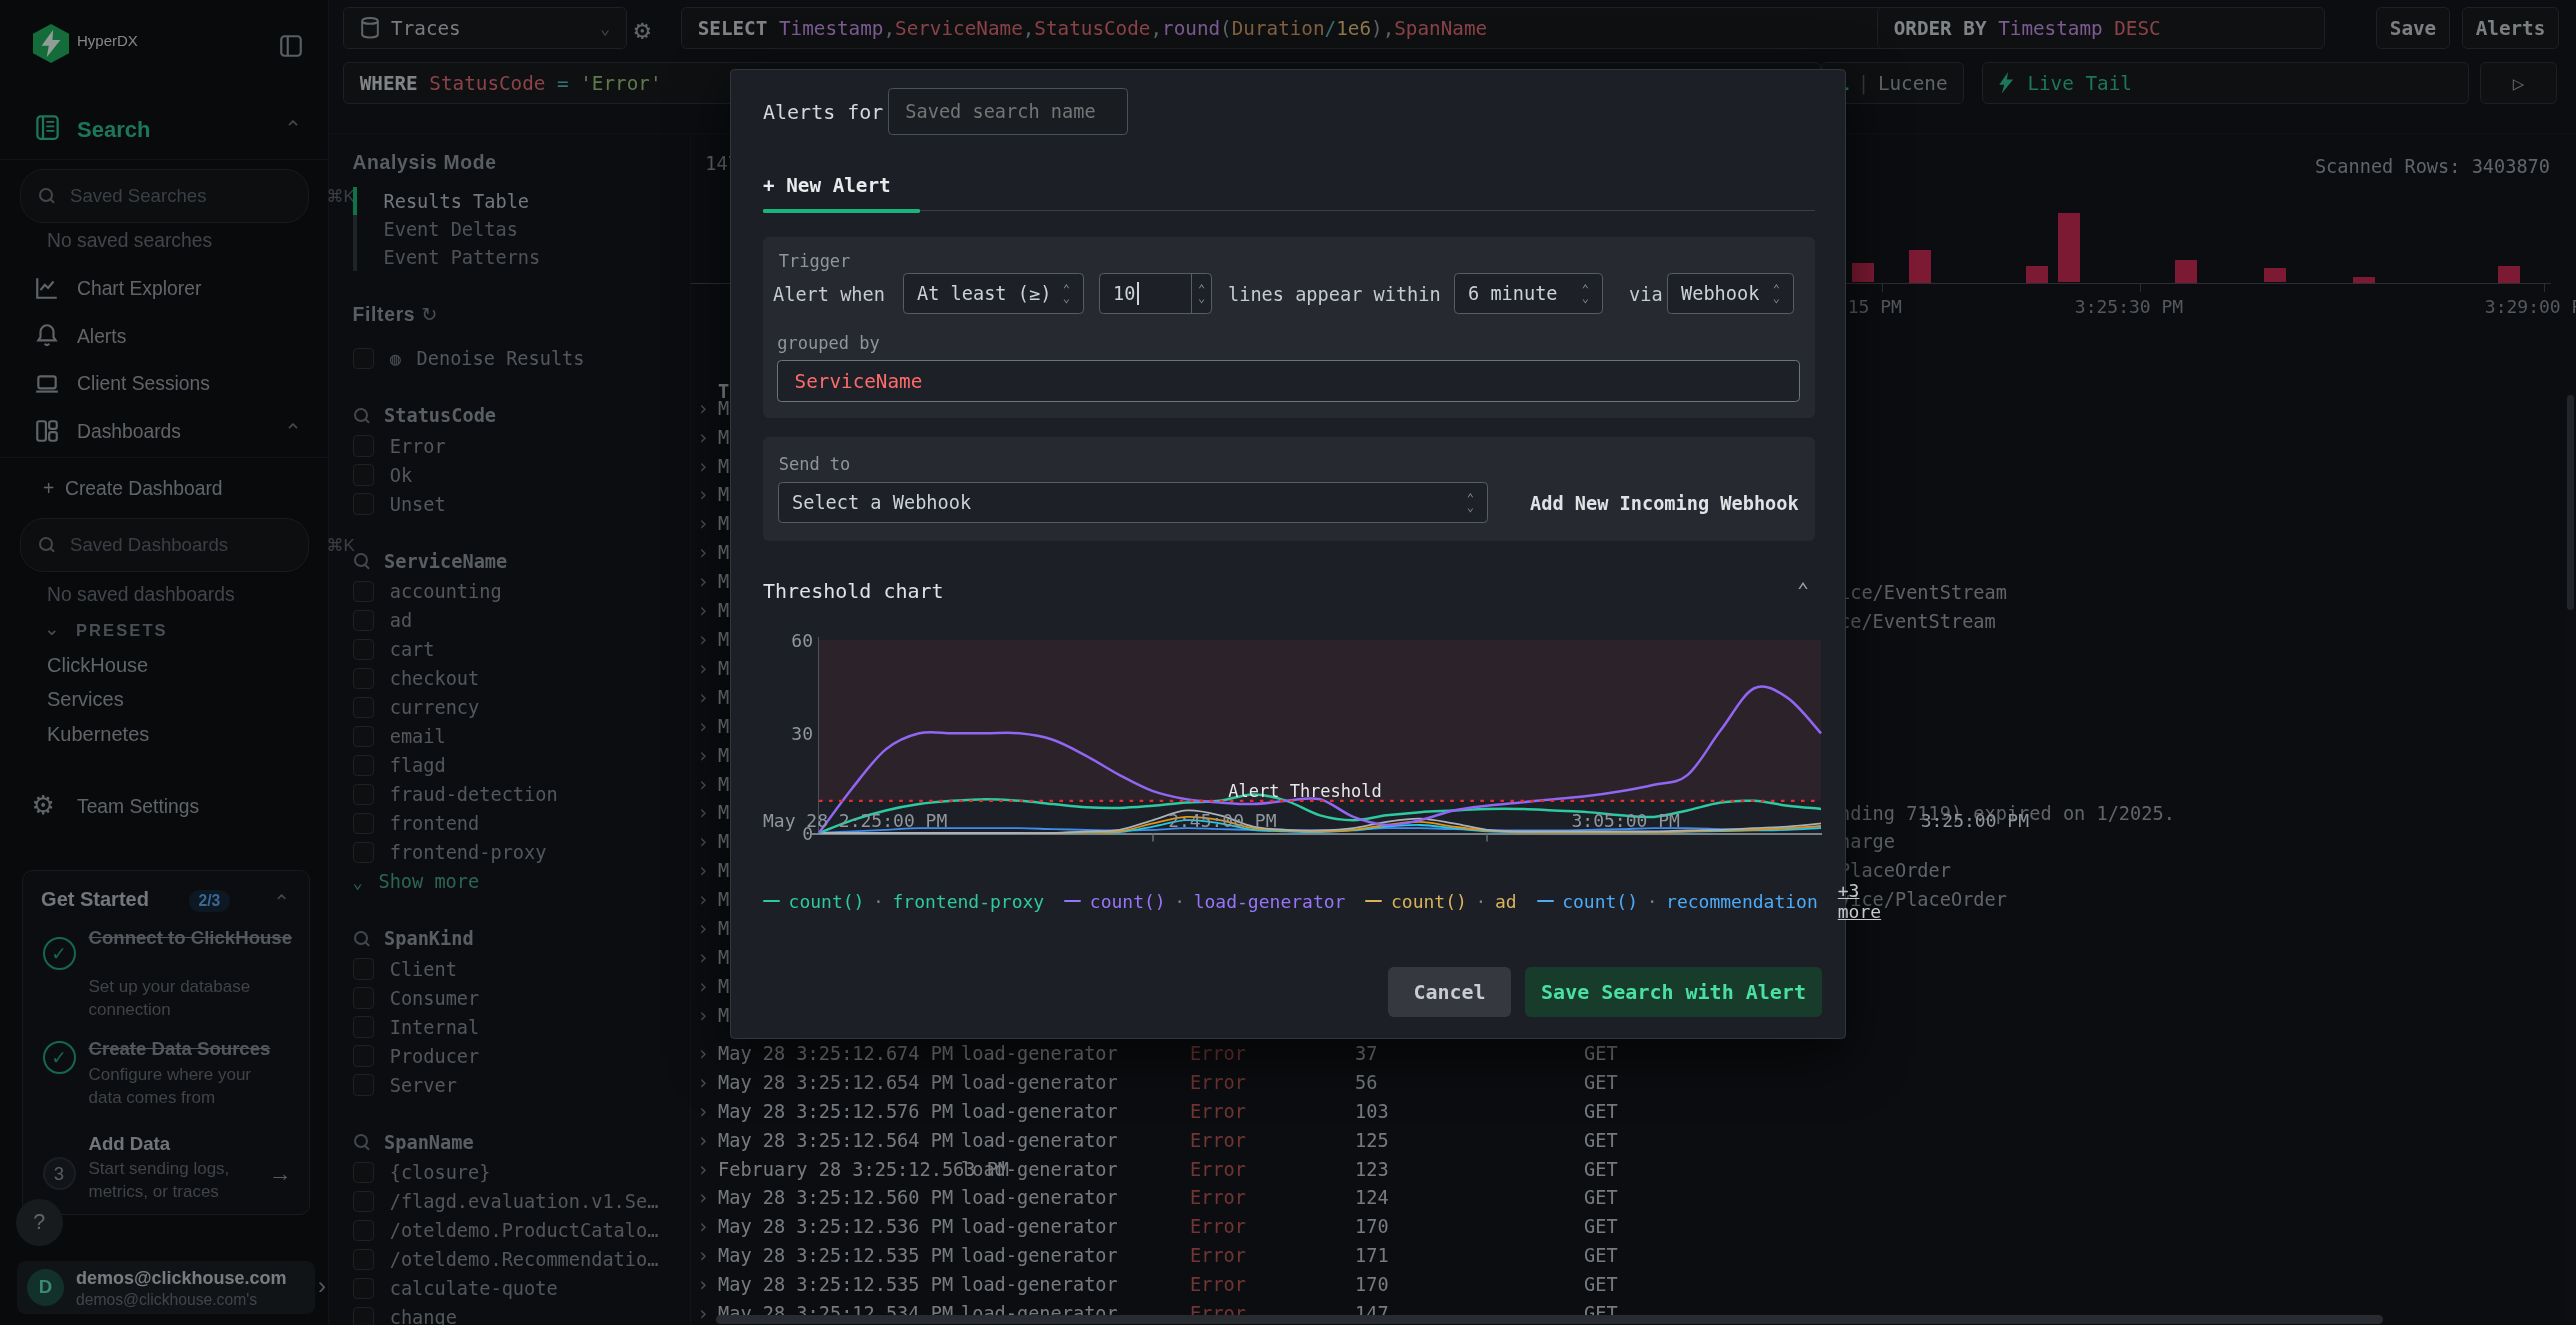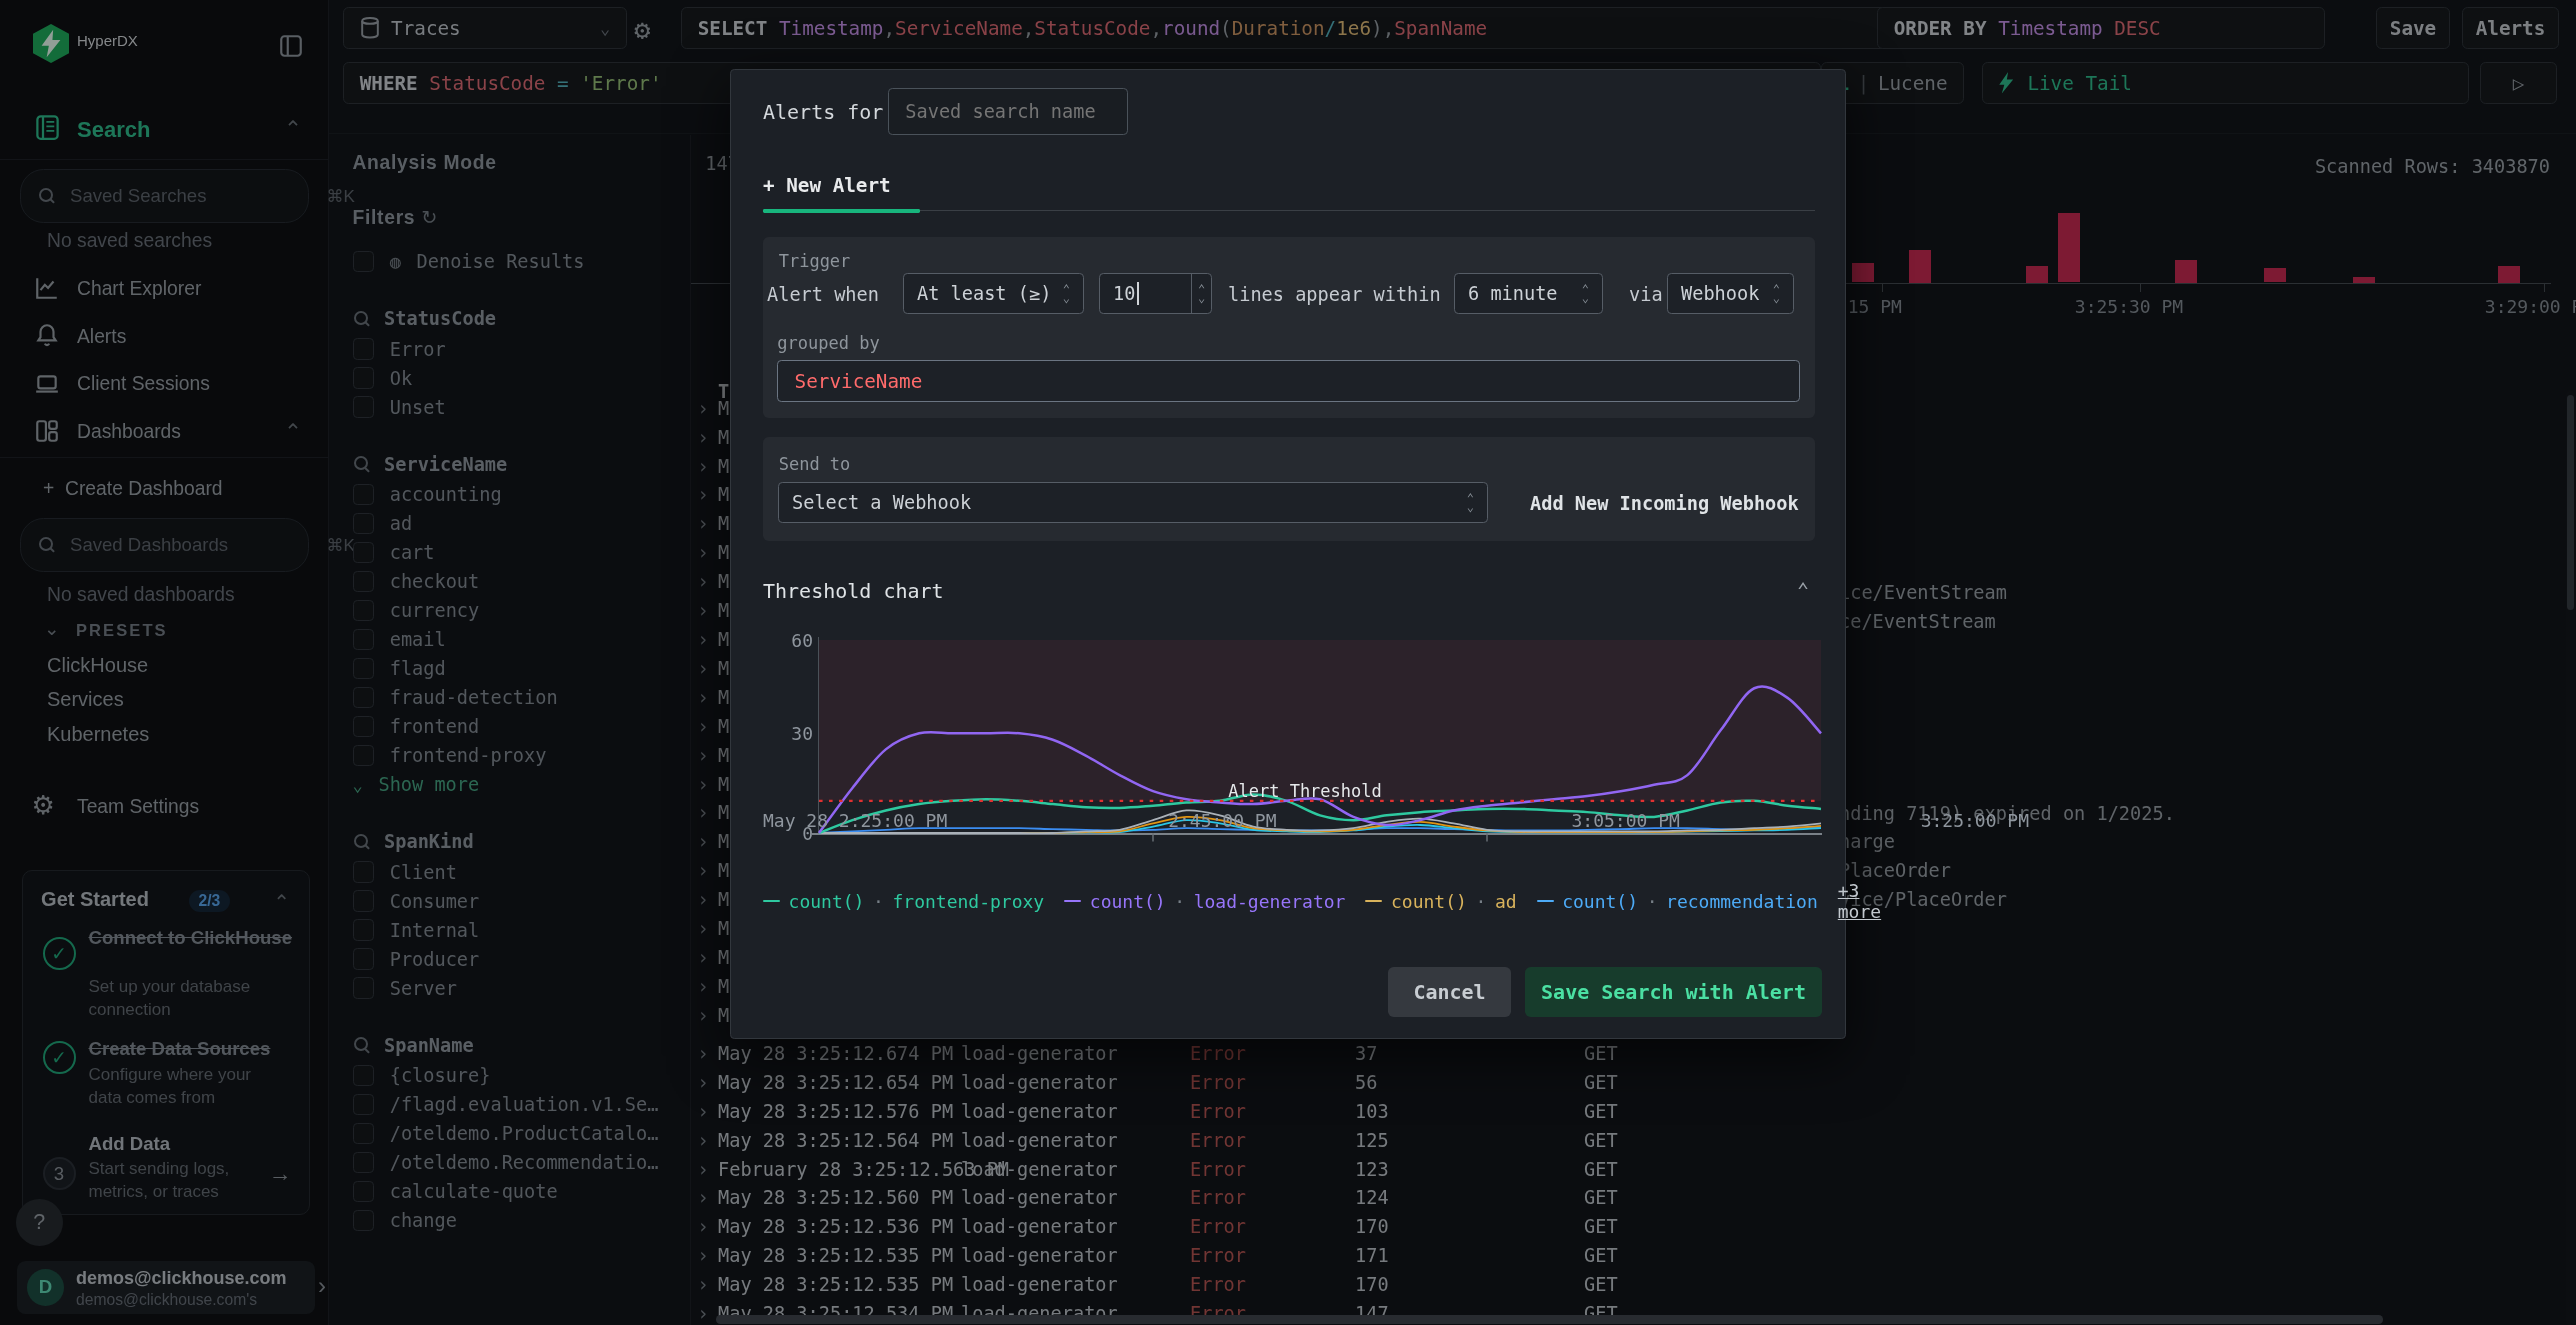--- a/index.html
+++ b/index.html
@@ -210,20 +210,25 @@
         </svg>
       <span style="color:#2fbf8e">Live Tail</span>
     </div>
     <div class="tbox tbtn" style="left:2480px;top:62px;width:77px;color:#9aa1a8">▷</div>
   </div>
 
   <div class="abs" style="left:329px;top:133px;right:0;height:1.4px;background:#1a1e23"></div>
 
   <div id="panel">
     <div class="ptitle" style="font-family:'Liberation Sans',sans-serif">Analysis Mode</div>
+    <div style="margin-top:13px" id="modes">
+        <div class="mode active">Results Table</div>
+        <div class="mode">Event Deltas</div>
+        <div class="mode">Event Patterns</div>
+      </div>
     <div class="ptitle" style="margin-top:31.5px;font-family:'Liberation Sans',sans-serif"><span>Filters</span> <span style="font-weight:normal;color:#767e86">↻</span></div>
     <div class="frow" style="margin-top:18.6px">
       <span class="cb"></span>
       <span style="color:#767e86">◍</span>
       <span>Denoise Results</span>
     </div>
     <div id="filter-groups">
         <div class="fgroup">
           <div class="fgroup-head">
             <span class="mag"></span>
@@ -564,21 +569,21 @@
   <div class="abs" style="left:157px;top:18px;width:240px;height:47px;border:1.4px solid #4a525a;border-radius:4.3px;background:#191d22;display:flex;align-items:center;padding:0 14.3px">
     <input style="width: 100%; background: transparent; border: none; outline: none; font: 18.6px &quot;DejaVu Sans Mono&quot;, monospace; color: rgb(198, 203, 209);" placeholder="Saved search name">
   </div>
 
   <div class="abs" style="left:32px;top:104px;font-size:19.3px;font-weight:bold;color:#e8eaec">+ New Alert</div>
   <div class="abs" style="left:32px;top:140px;width:1052px;height:1.4px;background:#3a3f45"></div>
   <div class="abs" style="left:32px;top:139px;width:157px;height:3.6px;background:#18b57d;border-radius:1.4px"></div>
 
   <div class="msection" style="top:167px;height:181px">
     <div class="abs mlabel" style="left:15.7px;top:14.3px">Trigger</div>
-    <div class="abs" style="left:4px;top:47px">Alert when</div>
+    <div class="abs" style="left:10px;top:47px">Alert when</div>
     <div class="msel" style="left:140px;top:36px;width:181px">
         <span>At least (≥)</span>
         <span class="updn">
           <i>⌃</i>
           <i>⌄</i>
         </span>
       </div>
     <div class="msel" style="left:336px;top:36px;width:113px;padding-right:0">
       <span>10</span>
       <span style="display:inline-block;width:1.4px;height:23px;background:#d0d4d8;margin-left:2.1px"></span>

